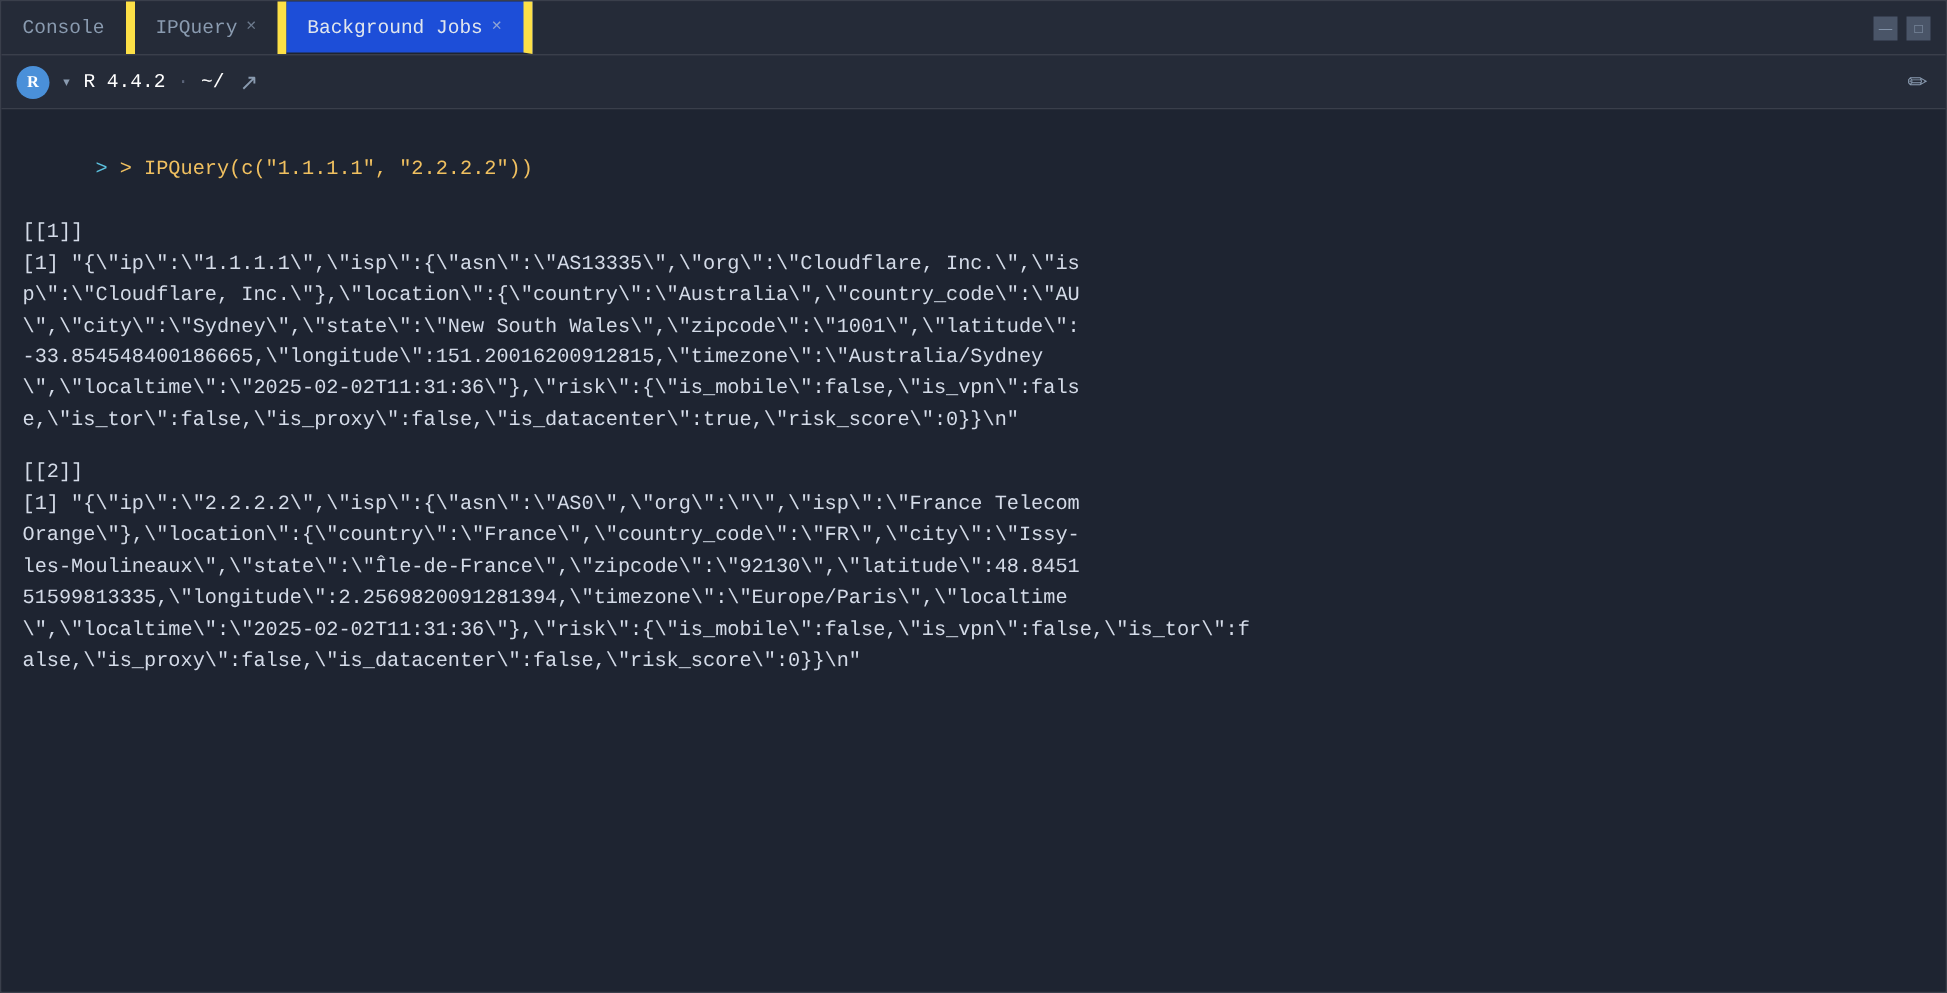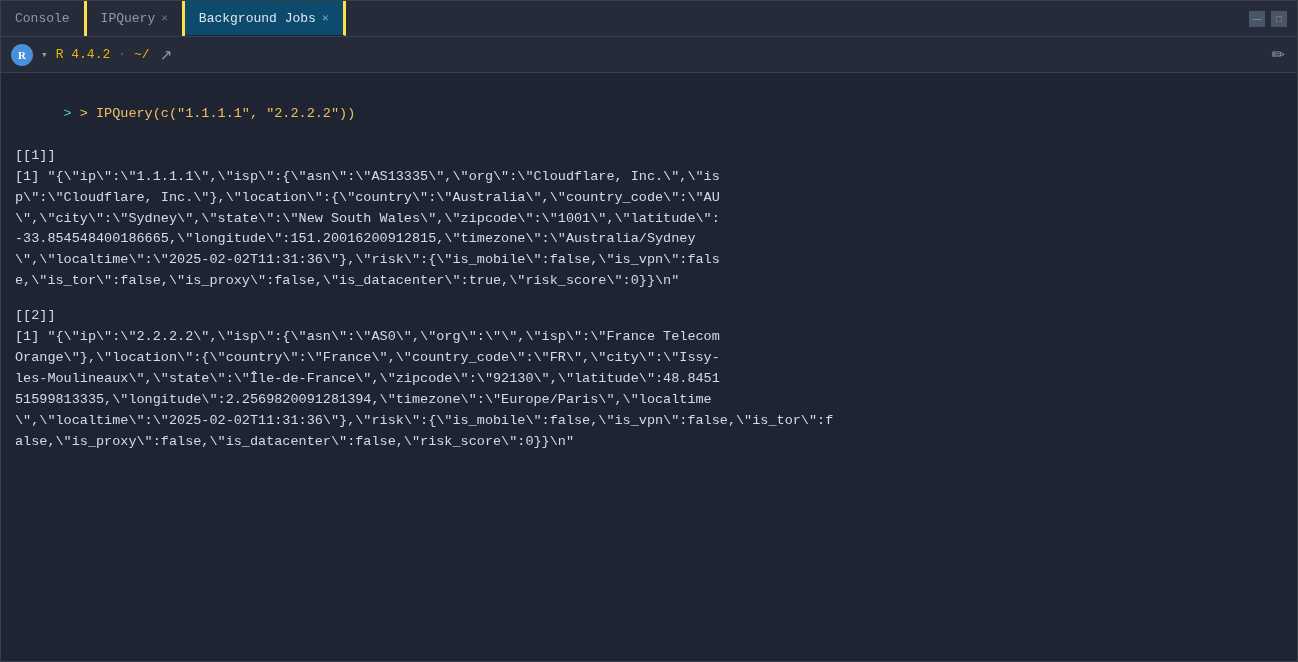--- a/index.html
+++ b/index.html
@@ -36,27 +36,27 @@
       position: relative;
     }
 
     .tab {
       display: flex;
       align-items: center;
       padding: 0 14px;
       font-size: 13px;
       color: #8a9bb0;
       cursor: pointer;
-      border-right: 3px solid #fde047;
+      border-right: 6px solid #fde047;
       gap: 6px;
       height: 100%;
     }
 
     .tab.active {
-      background: #0c4a6e;
+      background: #1d4ed8;
       color: #e0e6ed;
       border-bottom: 1px solid #1e2431;
       margin-bottom: -1px;
       align-items: center;
     }
 
     .tab .close-btn {
       font-size: 11px;
       color: #8a9bb0;
       cursor: pointer;
@@ -114,21 +114,21 @@
       font-weight: bold;
       font-family: serif;
     }
 
     .toolbar-divider {
       color: #5a6378;
       font-size: 13px;
     }
 
     .toolbar-text {
-      color: #eab308;
+      color: #ffffff;
       font-size: 13px;
       font-family: 'Courier New', monospace;
     }
 
     .toolbar-icon-btn {
       background: none;
       border: none;
       cursor: pointer;
       color: #8a9bb0;
       font-size: 14px;

